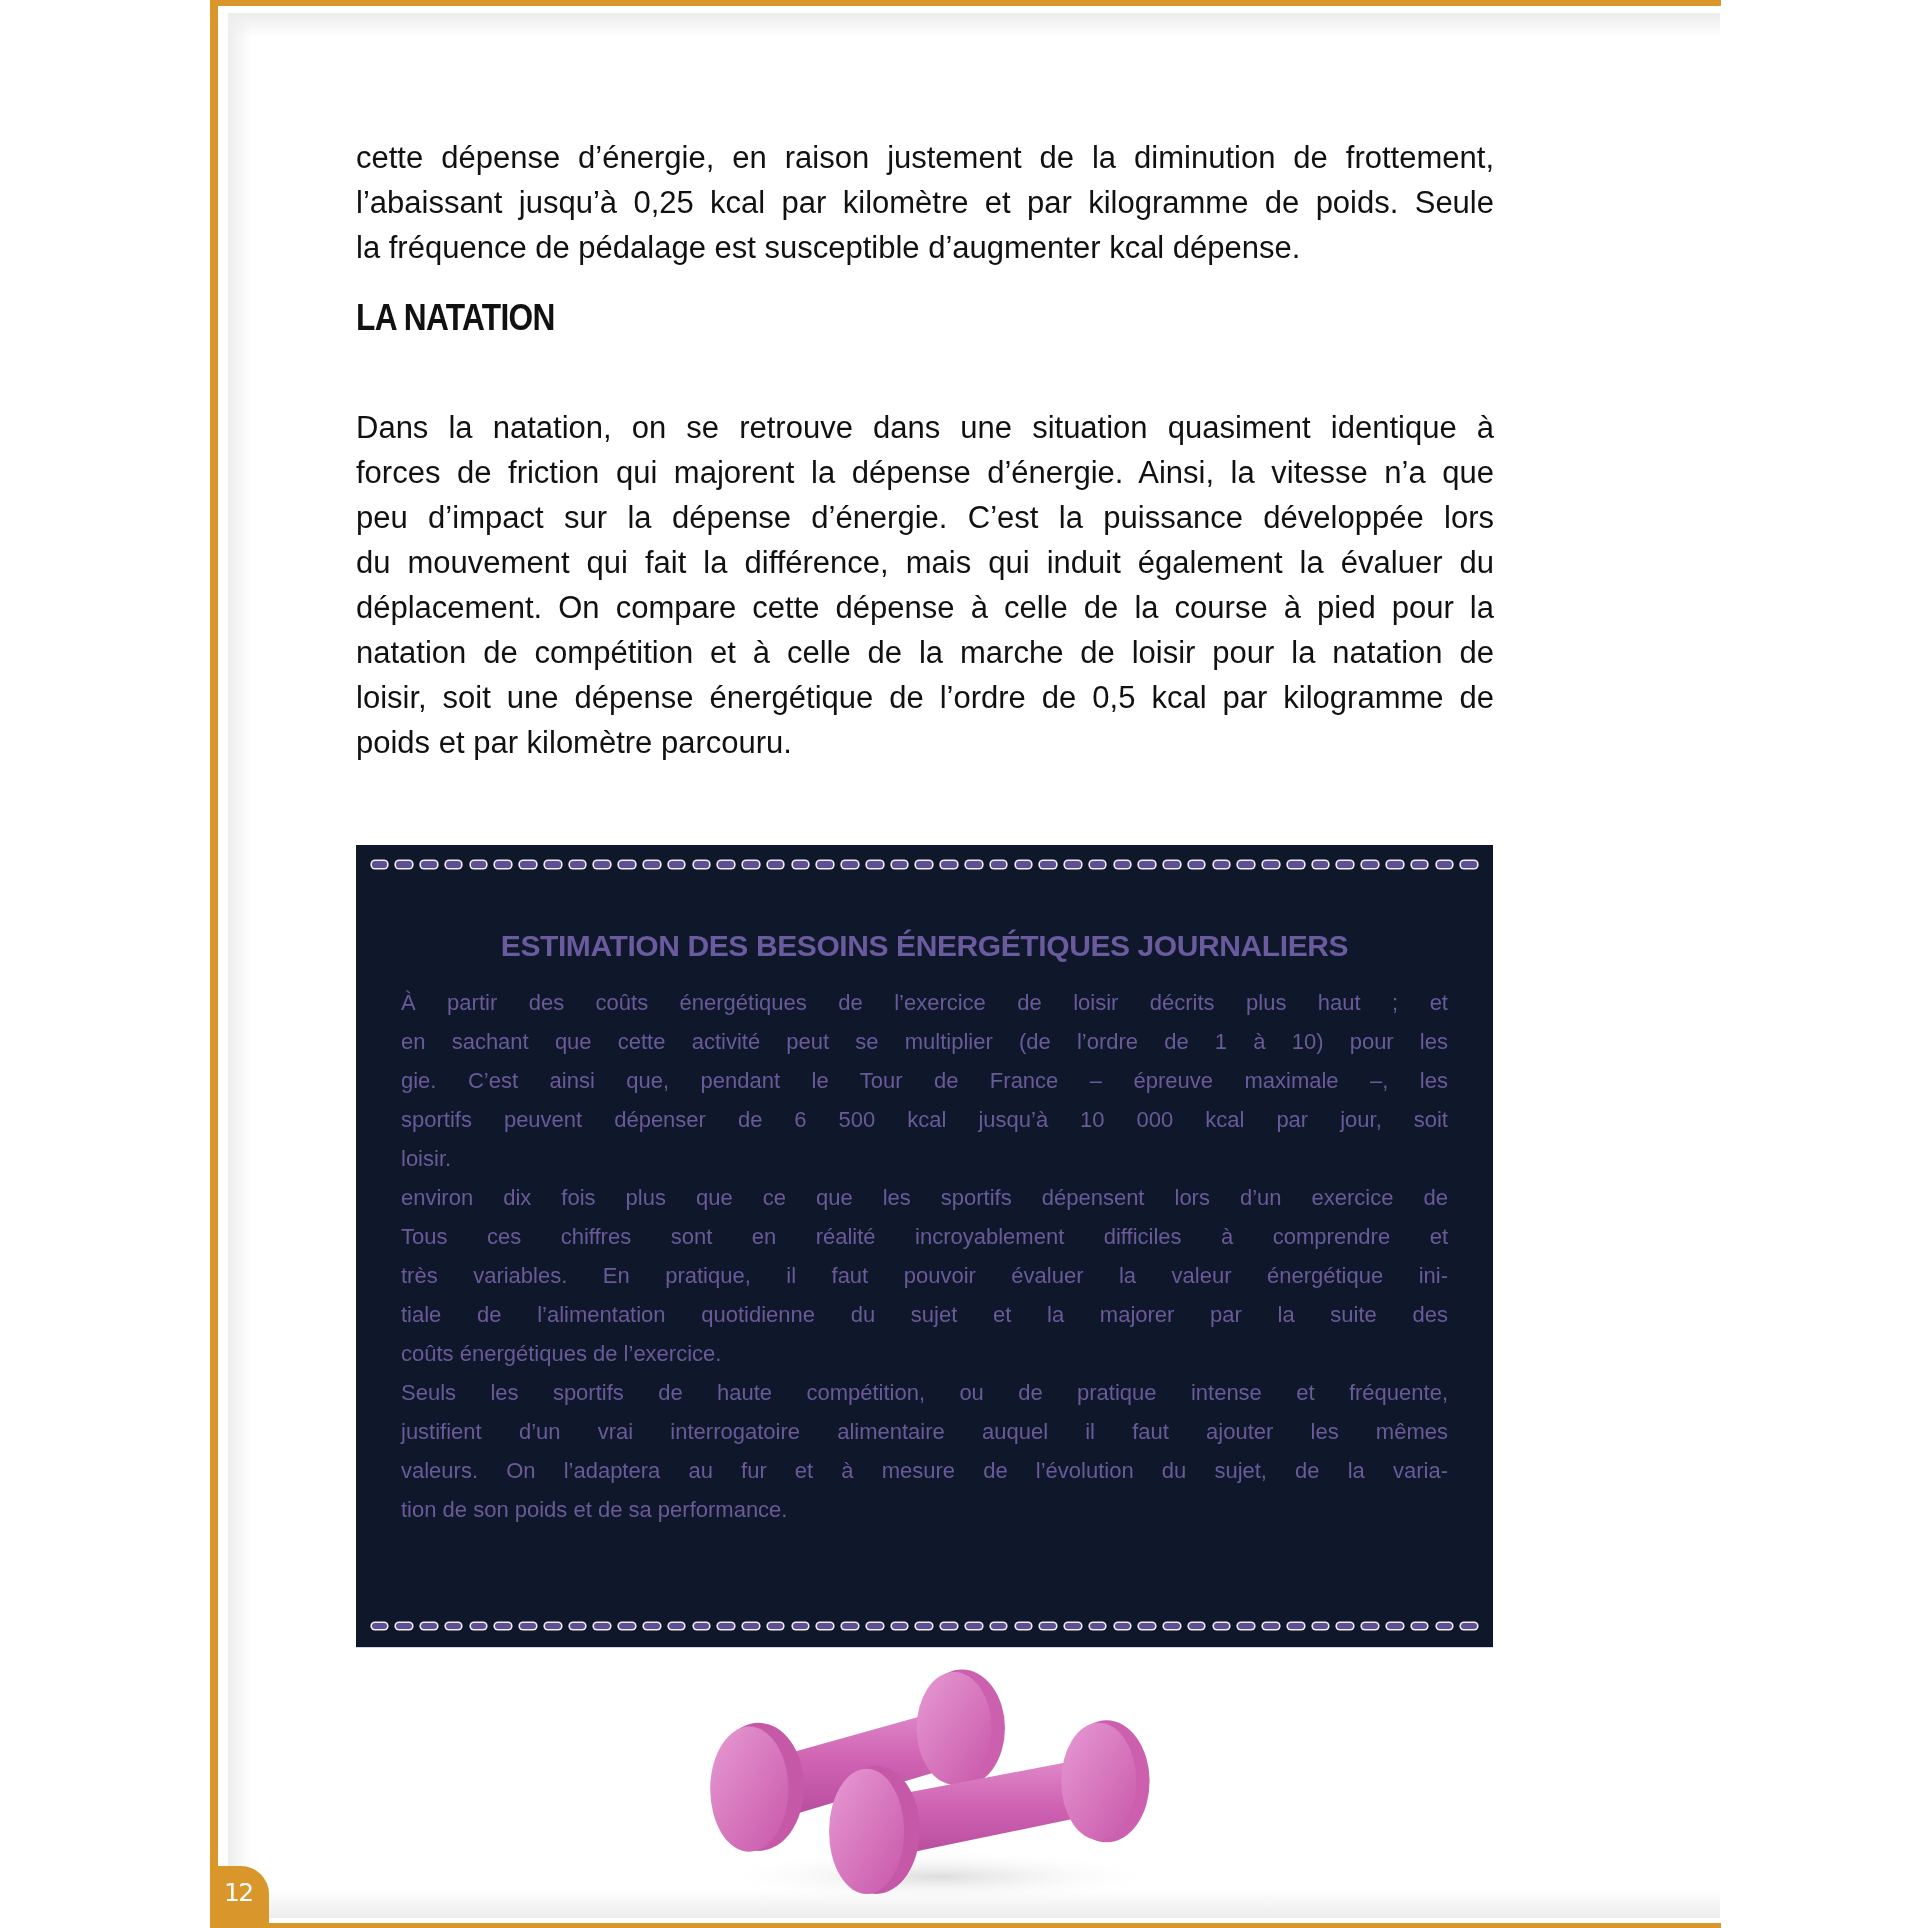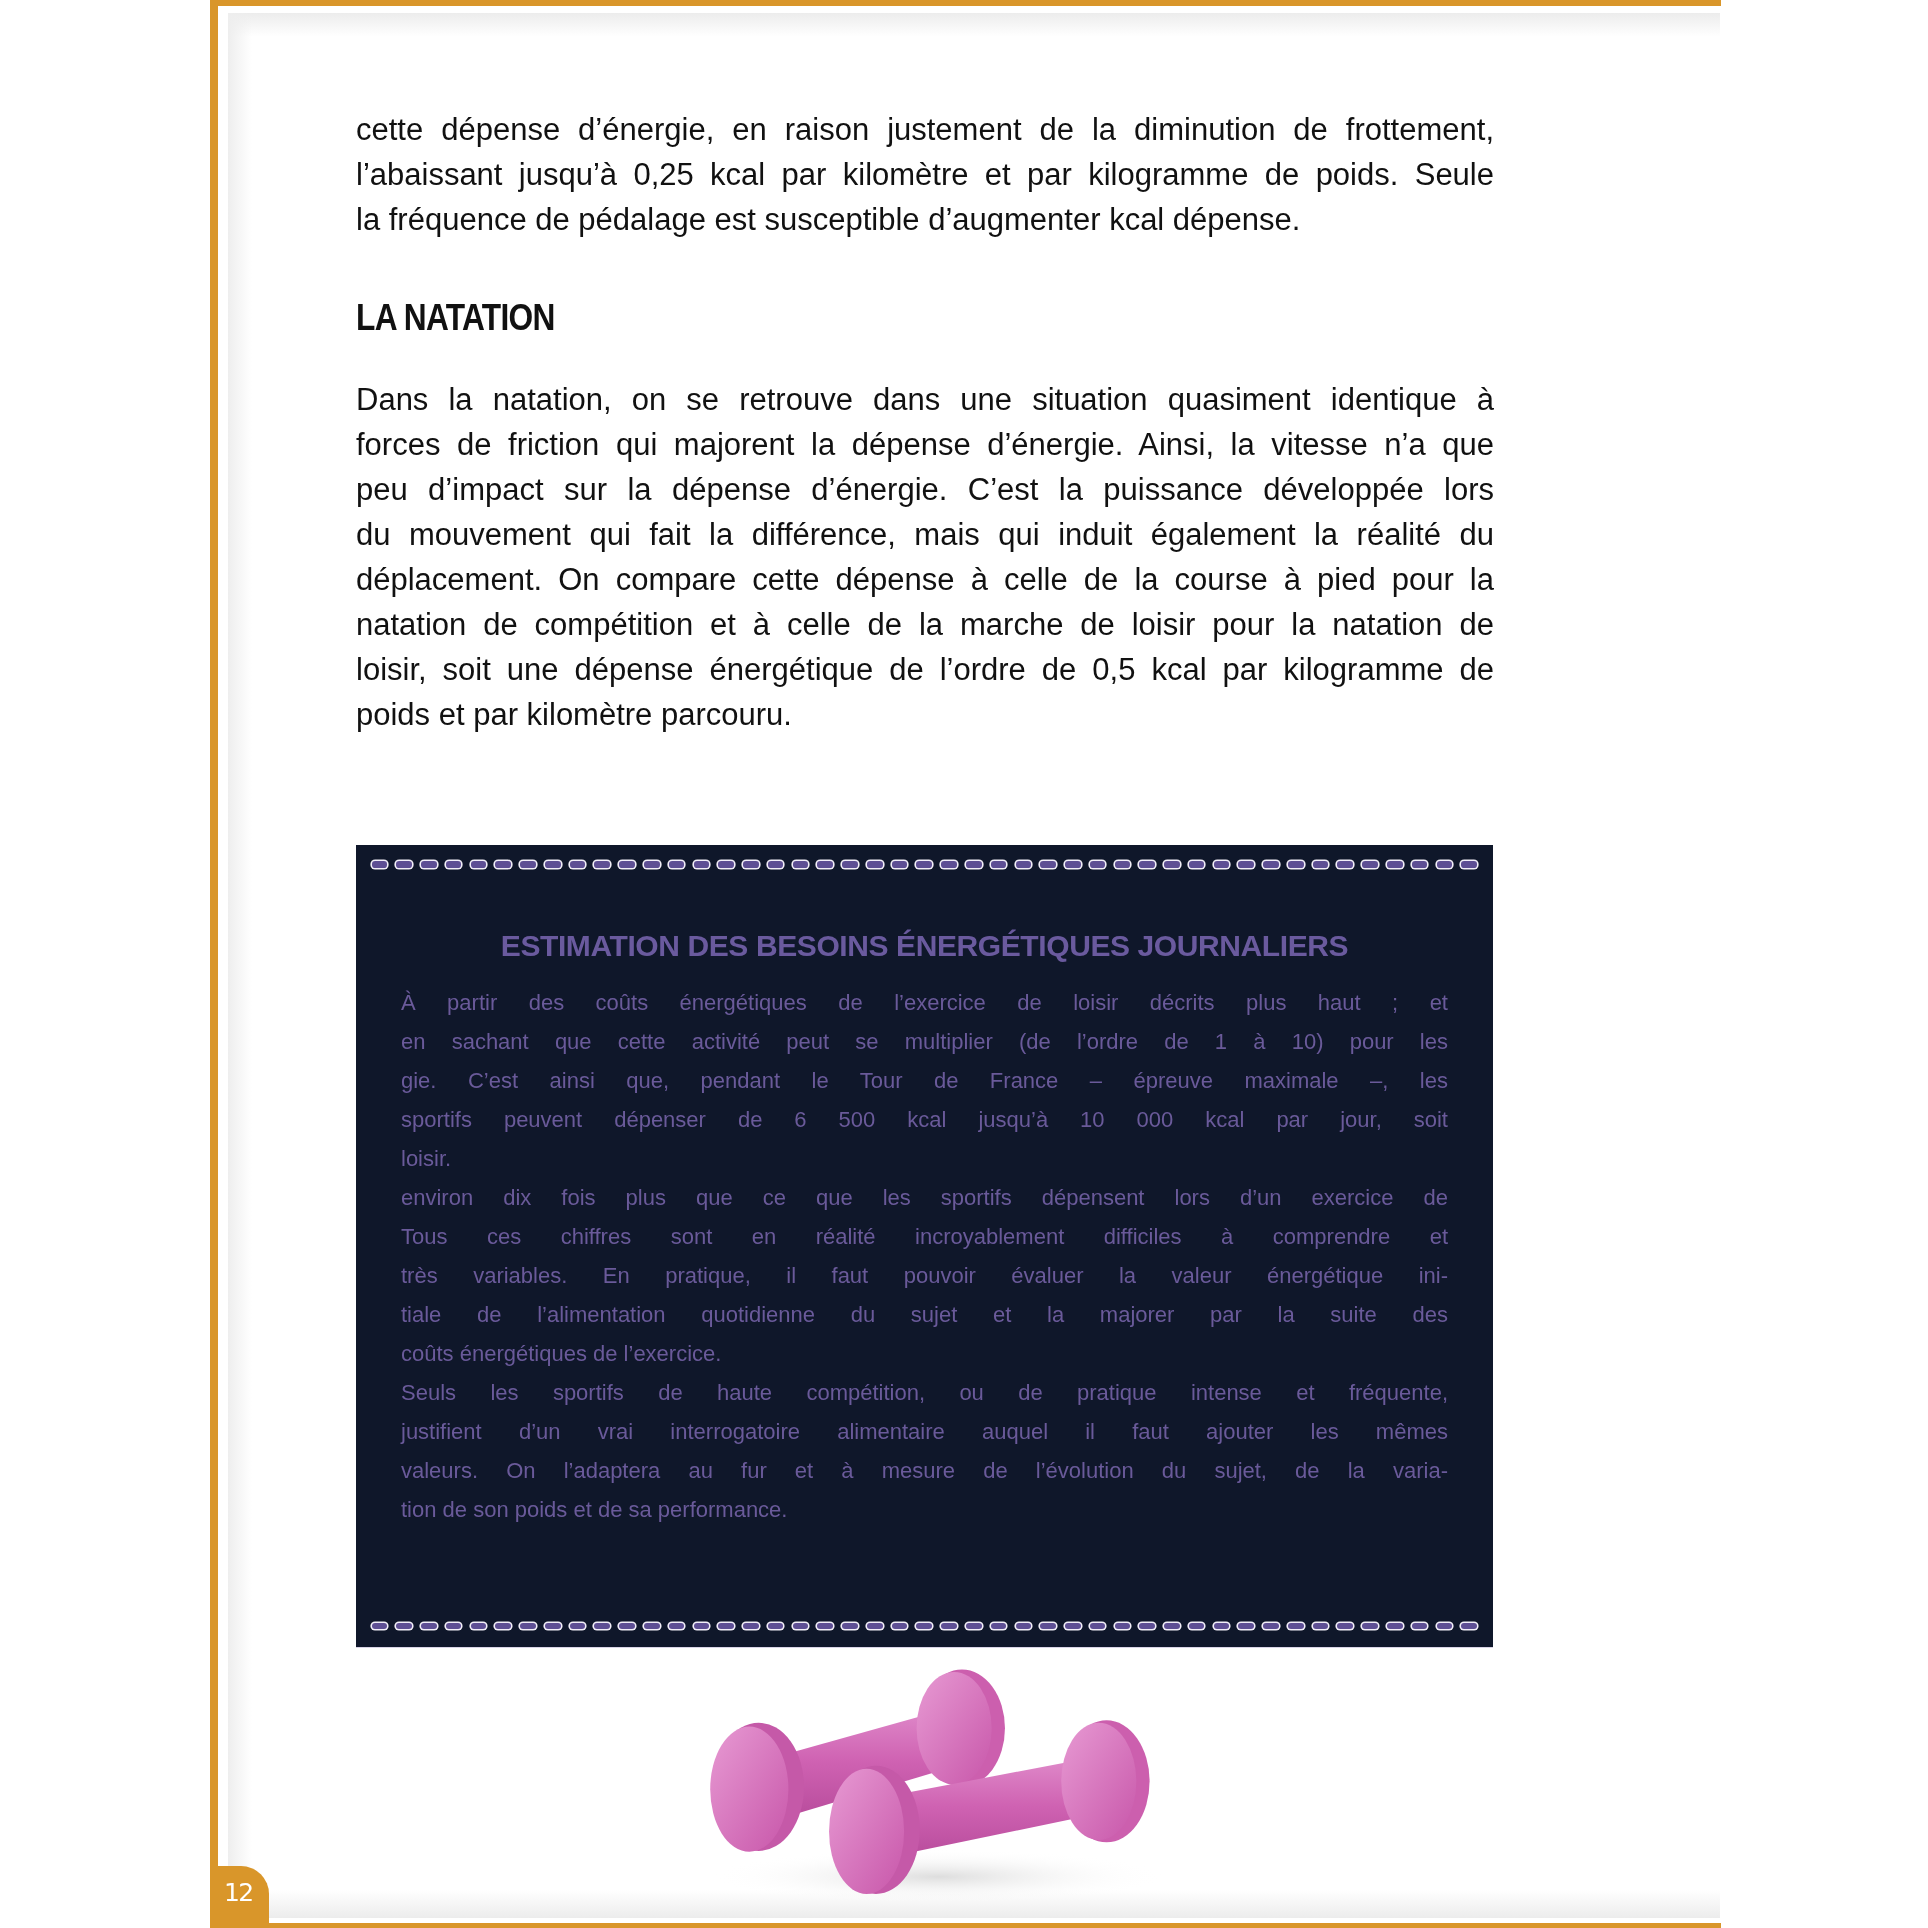--- a/index.html
+++ b/index.html
@@ -7,21 +7,21 @@
   .frame-top { position: absolute; left: 210px; top: 0; width: 1511px; height: 5.5px; background: #d9962a; }
   .frame-left { position: absolute; left: 210px; top: 0; width: 7.8px; height: 1929px; background: #d9962a; }
   .frame-bottom { position: absolute; left: 210px; top: 1923px; width: 1511px; height: 5.5px; background: #d9962a; }
   .inner-page { position: absolute; left: 228px; top: 12.5px; width: 1492px; height: 1905px;
     background: linear-gradient(180deg, #ececec 0px, #ffffff 23.5px, #ffffff 1877px, #ececec 1905px);
   }
   .inner-shade-left { position: absolute; left: 228px; top: 12.5px; width: 23.5px; height: 1905px; background: linear-gradient(90deg, #eeeeee, rgba(255,255,255,0)); }
   .page-tab { position: absolute; left: 210px; top: 1866px; width: 59px; height: 63px; background: #d9962a; border-top-right-radius: 28px; }
   .page-num { position: absolute; left: 224px; top: 1878px; font-family: "DejaVu Sans", sans-serif; font-weight: normal; font-size: 25px; color: #ffffff; letter-spacing: -1.6px; }
 
-  .body-text { position: absolute; left: 356px; width: 1138px; font-family: "Liberation Sans", sans-serif; font-size: 31px; color: #111111; }
+  .body-text { position: absolute; left: 356px; width: 1138px; font-family: "Liberation Sans", sans-serif; font-size: 31px; color: #111111; margin-top: 28px; }
   .line { height: 45px; line-height: 45px; text-align: justify; text-align-last: justify; white-space: nowrap; overflow: visible; }
   .line.last { text-align-last: left; }
   .heading { position: absolute; left: 356px; top: 297px; font-family: "Liberation Sans", sans-serif; font-weight: bold; font-size: 36px; color: #111111; transform: scaleX(0.88); transform-origin: left; letter-spacing: -0.8px; }
 
   .box { position: absolute; left: 356px; top: 845px; width: 1137px; height: 802px; background: #0f172a; border-bottom: 1.6px solid #d8d3e6; }
   .dash-row { position: absolute; left: 15.6px; right: 15.6px; height: 7.8px; display: flex; justify-content: space-between; }
   .dash { width: 15.6px; height: 6.3px; border-radius: 3.1px; background: #5e4f94; box-shadow: 0 0 0 1.6px #f2eff8; }
   .box-title { position: absolute; left: 0; width: 100%; top: 84px; text-align: center; font-family: "Liberation Sans", sans-serif; font-weight: bold; font-size: 30px; color: #6a5a9e; letter-spacing: -0.4px; }
   .box-text { position: absolute; left: 45px; width: 1047px; top: 138px; font-family: Liberation Sans, sans-serif; font-size: 22px; color: #6a5a9a; }
   .box-text .line { height: 39px; line-height: 39px; }
@@ -44,21 +44,21 @@
   <div class="line">l’abaissant jusqu’à 0,25 kcal par kilomètre et par kilogramme de poids. Seule</div>
   <div class="line last">la fréquence de pédalage est susceptible d’augmenter kcal dépense.</div>
 </div>
 
 <div class="heading">LA NATATION</div>
 
 <div class="body-text" style="top:377px">
   <div class="line">Dans la natation, on se retrouve dans une situation quasiment identique à</div>
   <div class="line">forces de friction qui majorent la dépense d’énergie. Ainsi, la vitesse n’a que</div>
   <div class="line">peu d’impact sur la dépense d’énergie. C’est la puissance développée lors</div>
-  <div class="line">du mouvement qui fait la différence, mais qui induit également la réalité du</div>
+  <div class="line">du mouvement qui fait la différence, mais qui induit également la évaluer du</div>
   <div class="line">déplacement. On compare cette dépense à celle de la course à pied pour la</div>
   <div class="line">natation de compétition et à celle de la marche de loisir pour la natation de</div>
   <div class="line">loisir, soit une dépense énergétique de l’ordre de 0,5 kcal par kilogramme de</div>
   <div class="line last">poids et par kilomètre parcouru.</div>
 </div>
 
 <div class="box">
   <div class="dash-row" style="top:16.4px" id="dashes-top">
       <span class="dash"></span>
       <span class="dash"></span>

